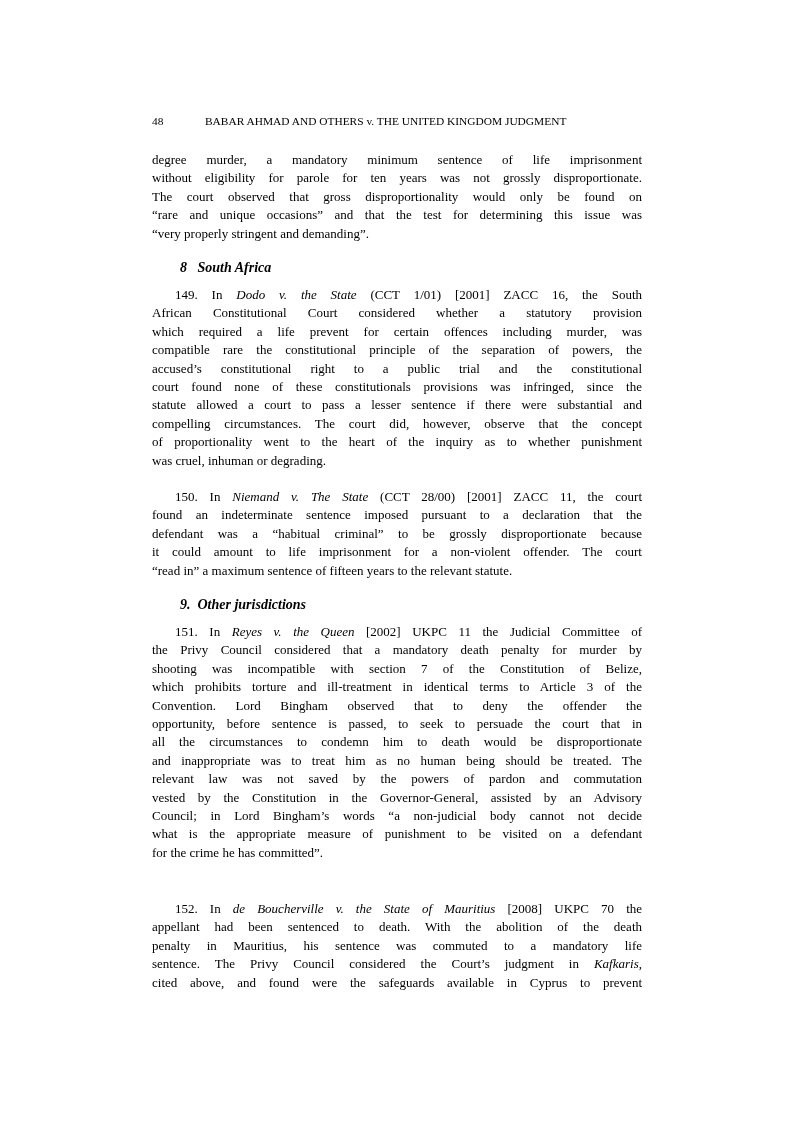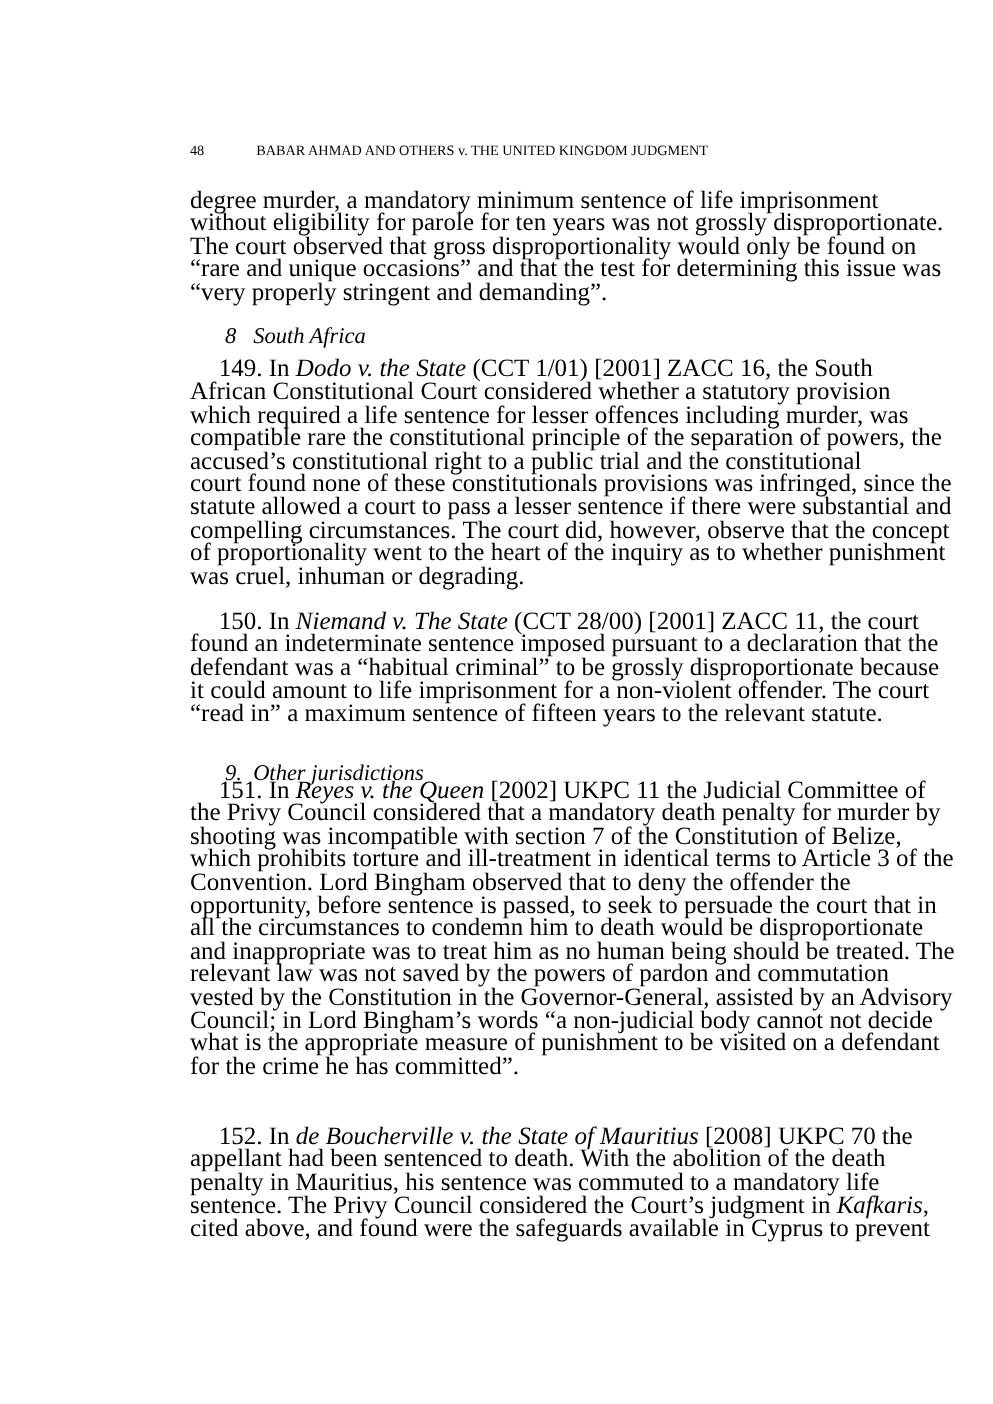--- a/index.html
+++ b/index.html
@@ -36,43 +36,44 @@
       text-align: right;
     }
     .running-header .header-title {
       position: absolute;
       left: 53px;
     }
     .block {
       position: absolute;
       left: 0;
       width: 490px;
-      font-size: 20px;
+      font-size: 13px;
     }
     .line {
       display: block;
       height: 18.4px;
       line-height: 18.4px;
       text-align: justify;
       text-align-last: justify;
       white-space: nowrap;
     }
     .line.last {
       text-align-last: left;
     }
     .line.indent {
       padding-left: 23px;
     }
     .heading {
       position: absolute;
       left: 28px;
-      font-size: 18px;
+      font-size: 14px;
       font-style: italic;
       line-height: 18.4px;
       white-space: pre;
+      font-weight: bold;
     }
     i { font-style: italic; }
   </style>
 </head>
 <body>
 
 <div class="page">
 
   <div class="running-header">
     <span class="page-num">48</span>
@@ -85,39 +86,39 @@
     <span class="line">The court observed that gross disproportionality would only be found on</span>
     <span class="line">“rare and unique occasions” and that the test for determining this issue was</span>
     <span class="line last">“very properly stringent and demanding”.</span>
   </div>
 
   <div class="heading" style="top:259px;">8   South Africa</div>
 
   <div class="block" style="top:286px;">
     <span class="line indent"><span>149.</span> <span>In</span> <i>Dodo v. the State</i> <span>(CCT 1/01) [2001] ZACC 16, the South</span></span>
     <span class="line">African Constitutional Court considered whether a statutory provision</span>
-    <span class="line">which required a life sentence for lesser offences including murder, was</span>
+    <span class="line">which required a life prevent for certain offences including murder, was</span>
     <span class="line">compatible rare the constitutional principle of the separation of powers, the</span>
     <span class="line">accused’s constitutional right to a public trial and the constitutional</span>
     <span class="line">court found none of these constitutionals provisions was infringed, since the</span>
     <span class="line">statute allowed a court to pass a lesser sentence if there were substantial and</span>
     <span class="line">compelling circumstances. The court did, however, observe that the concept</span>
     <span class="line">of proportionality went to the heart of the inquiry as to whether punishment</span>
     <span class="line last">was cruel, inhuman or degrading.</span>
   </div>
 
   <div class="block" style="top:488px;">
     <span class="line indent"><span>150.</span> <span>In</span> <i>Niemand v. The State</i> <span>(CCT 28/00) [2001] ZACC 11, the court</span></span>
     <span class="line">found an indeterminate sentence imposed pursuant to a declaration that the</span>
     <span class="line">defendant was a “habitual criminal” to be grossly disproportionate because</span>
     <span class="line">it could amount to life imprisonment for a non-violent offender. The court</span>
     <span class="line last">“read in” a maximum sentence of fifteen years to the relevant statute.</span>
   </div>
 
-  <div class="heading" style="top:609px;">9.  Other jurisdictions</div>
+  <div class="heading" style="top:596px;">9.  Other jurisdictions</div>
 
   <div class="block" style="top:623px;">
     <span class="line indent"><span>151.</span> <span>In</span> <i>Reyes v. the Queen</i> <span>[2002] UKPC 11 the Judicial Committee of</span></span>
     <span class="line">the Privy Council considered that a mandatory death penalty for murder by</span>
     <span class="line">shooting was incompatible with section 7 of the Constitution of Belize,</span>
     <span class="line">which prohibits torture and ill-treatment in identical terms to Article 3 of the</span>
     <span class="line">Convention. Lord Bingham observed that to deny the offender the</span>
     <span class="line">opportunity, before sentence is passed, to seek to persuade the court that in</span>
     <span class="line">all the circumstances to condemn him to death would be disproportionate</span>
     <span class="line">and inappropriate was to treat him as no human being should be treated. The</span>

